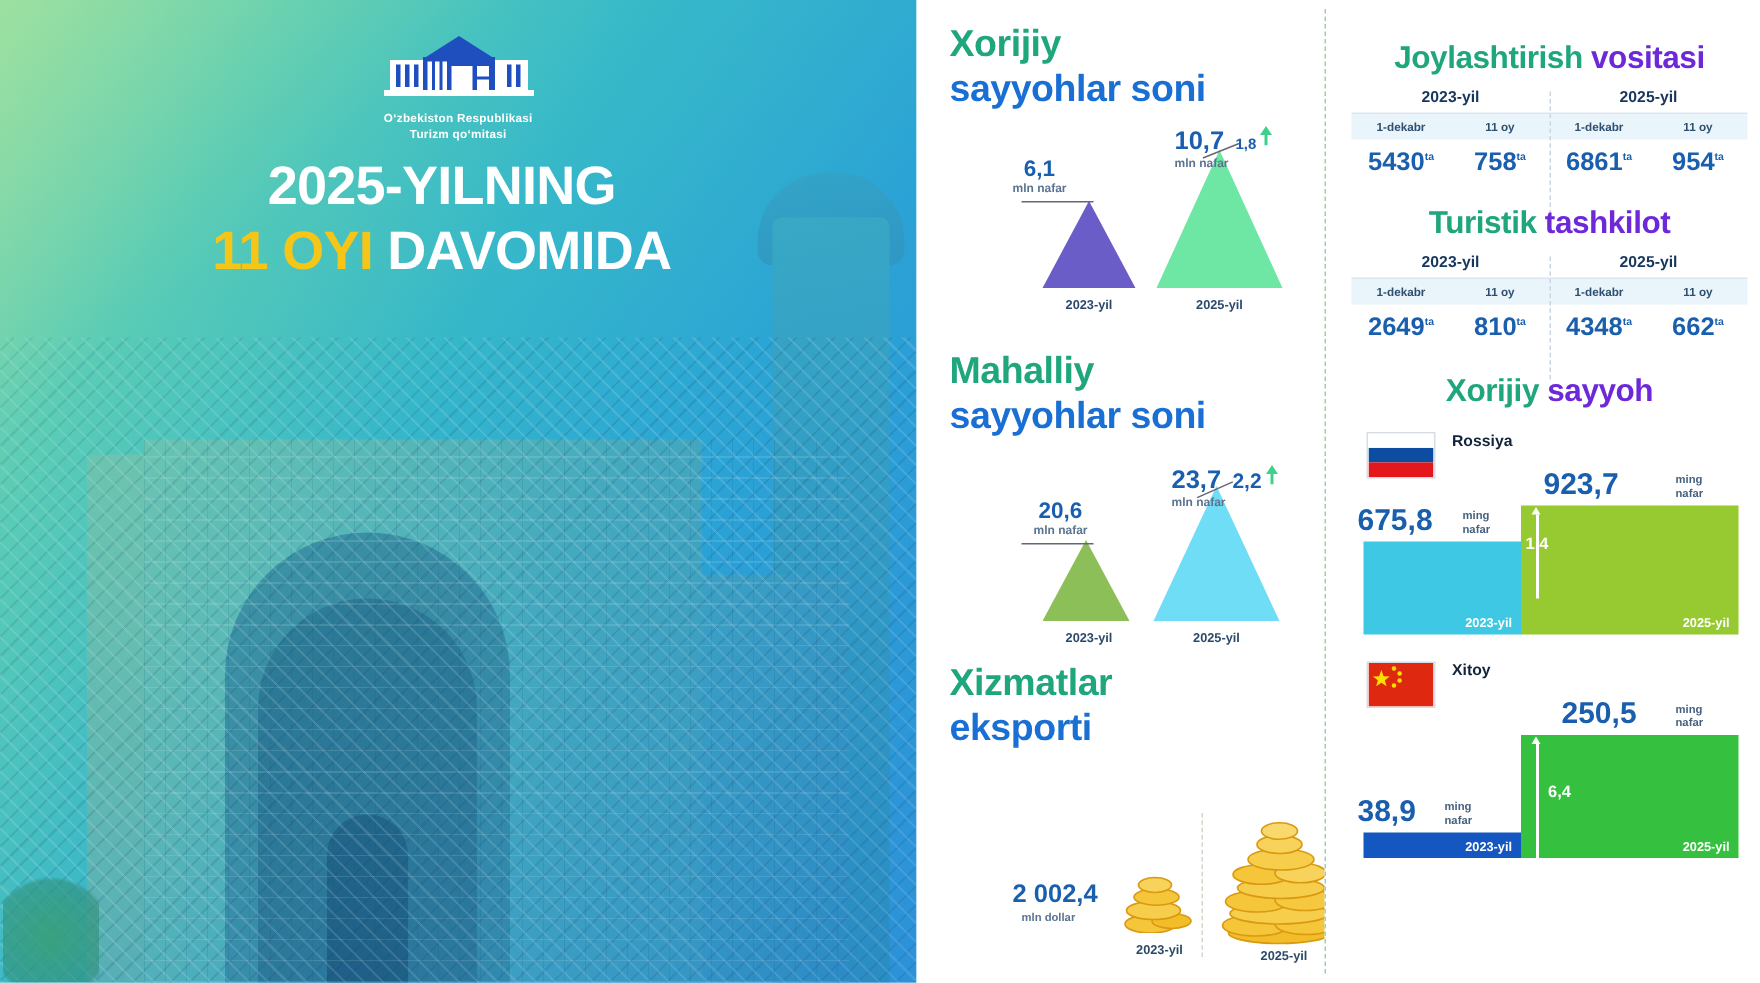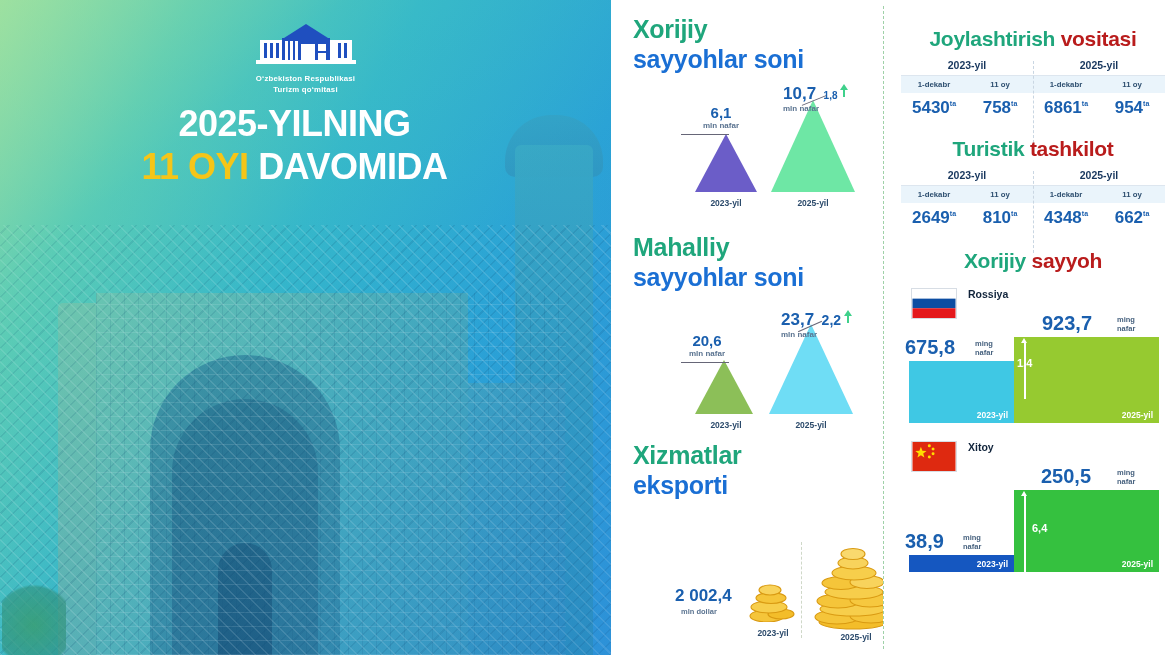--- a/index.html
+++ b/index.html
@@ -109,21 +109,21 @@
   .coins-row { position: relative; height: 110px; margin-top: 34px; margin-left: 46px; }
   .coin-txt { position: absolute; font-size: 17px; font-weight: bold; color: #1A5FAE; }
   .coin-unit { position: absolute; font-size: 7.5px; font-weight: bold; color: #5A7390; }
   .dash-v { position: absolute; border-left: 1.4px dashed #cfd8c8; }
 
   
   .right-col { position: relative; width: 290px; height: 655px; background: #fff; }
   .vdash { position: absolute; left: 0; top: 6px; bottom: 6px; border-left: 1.5px dashed #9fd1a8; }
   .r-title { font-size: 21px; font-weight: bold; text-align: center; line-height: 26px; letter-spacing: -.3px; }
   .r-title .g { color: #1FA67C; margin-top: 16px; }
-  .r-title .b { color: #b91c1c; }
+  .r-title .b { color: #6d28d9; }
 
   .tbl { margin-top: 7px; width: 100%; }
   .tbl-years { display: flex; }
   .tbl-years > div { flex: 1; text-align: center; font-size: 10.5px; font-weight: bold; color: #17365D; padding-bottom: 4px; }
   .hline { height: 1px; background: #dde6ef; }
   .tbl-sub { display: flex; background: #eaf4fb; }
   .tbl-sub > div { flex: 1; text-align: center; font-size: 7.8px; font-weight: bold; color: #2E4F70; padding: 4px 0; }
   .tbl-val { display: flex; padding-top: 5px; }
   .tbl-val > div { flex: 1; text-align: center; font-size: 17px; font-weight: bold; color: #1A5FAE; }
   .tbl-val sup { font-size: 7px; color: #1A5FAE; }
@@ -205,21 +205,21 @@
     <div style="padding-top:14px">
       <div class="sec-title">
         <span class="g">Xorijiy</span><br>
         <span class="b">sayyohlar soni</span>
       </div>
 
       <div class="tri-chart">
 
         <div class="tri" style="left:62px;border-left:31px solid transparent;border-right:31px solid transparent;border-bottom:58px solid #6B5DC8;"></div>
         <div class="leader" style="left:48px;top:52px;width:48px;"></div>
-        <div class="tri-label" style="left:52px;top:22px;width:72px;">
+        <div class="tri-label" style="left:24px;top:22px;width:72px;">
           <span style="font-size:15px" class="val">6,1</span>
           <div class="unit">mln nafar</div>
         </div>
         <div class="xlab" style="left:48px;width:90px;">2023-yil</div>
 
         <div class="tri" style="left:138px;border-left:42px solid transparent;border-right:42px solid transparent;border-bottom:92px solid #6EE7A5;"></div>
         <div class="leader" style="left:168px;top:18px;width:26px;transform:rotate(-22deg);"></div>
         <div class="tri-label" style="left:150px;top:2px;width:110px;text-align:left;">
           <span style="font-size:17px" class="val">10,7</span>
           <span style="font-size:10px;color:#1A5FAE;font-weight:bold;margin-left:5px">1,8</span>
@@ -383,21 +383,21 @@
           <span class="bar-yr">2023-yil</span>
         </div>
         <div class="bar" style="left:113px;bottom:0;width:145px;height:86px;background:#96CA30;">
           <span class="bar-yr">2025-yil</span>
         </div>
         <div class="arrow-up" style="left:123px;bottom:24px;height:56px;"></div>
         <div class="arrow-head" style="left:119.5px;bottom:80px;"></div>
         <div class="growth" style="left:116px;bottom:54px;">1,4</div>
         <div class="bv" style="left:4px;bottom:64px;">675,8</div>
         <div class="bu" style="left:74px;bottom:66px;width:40px;">ming<br>nafar</div>
-        <div class="bv" style="left:141px;bottom:88px;">923,7</div>
+        <div class="bv" style="left:128px;bottom:88px;">923,7</div>
         <div class="bu" style="left:216px;bottom:90px;width:40px;">ming<br>nafar</div>
       </div>
 
       <div style="margin-top:18px;padding-left:10px" class="flag-row">
         <svg class="flag" viewBox="0 0 46 31">
           <rect width="46" height="31" fill="#DE2910"></rect>
           <path d="M9 5 L10.6 9.4 L15 9.6 L11.5 12.3 L12.7 16.6 L9 14.1 L5.3 16.6 L6.5 12.3 L3 9.6 L7.4 9.4 Z" fill="#FFDE00"></path>
           <circle cx="18" cy="4" r="1.6" fill="#FFDE00"></circle>
           <circle cx="22" cy="7.5" r="1.6" fill="#FFDE00"></circle>
           <circle cx="22" cy="12.5" r="1.6" fill="#FFDE00"></circle>

